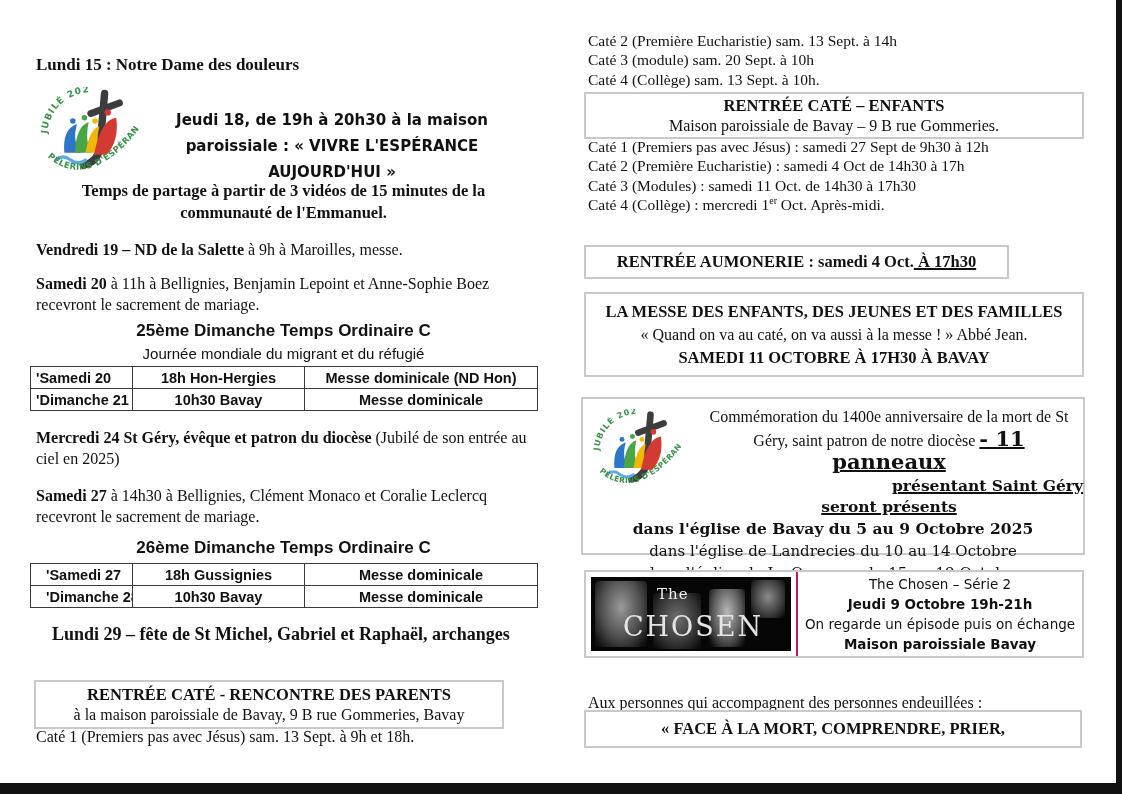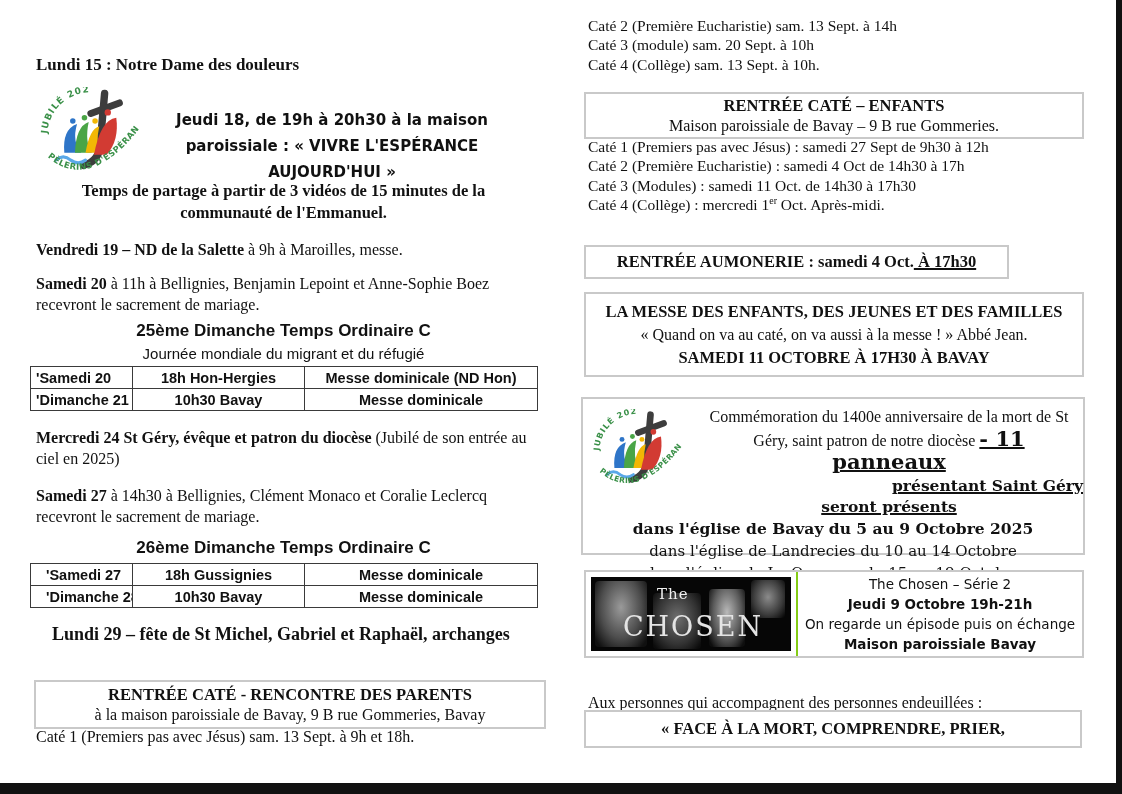--- a/index.html
+++ b/index.html
@@ -146,28 +146,28 @@
     <tr>
       <td class="c1">'Dimanche 28</td>
       <td>10h30  Bavay</td>
       <td>Messe dominicale</td>
     </tr>
   </tbody>
     </table>
 
   <div class="abs b" style="left:52px; top:624px; font-size:18px;">Lundi 29 – fête de St Michel, Gabriel et Raphaël, archanges</div>
 
-  <div class="abs graybox ctr" style="left:34px; top:680px; width:512px; padding:2px 4px;">
+  <div class="abs graybox ctr" style="left:34px; top:680px; width:470px; padding:2px 4px;">
     <div class="b" style="font-size:16.5px; line-height:21px;">RENTRÉE CATÉ - RENCONTRE DES PARENTS</div>
     <div style="font-size:16px; line-height:20px;">à la maison paroissiale de Bavay, 9 B rue Gommeries, Bavay</div>
   </div>
 
   <div class="abs" style="left:36px; top:728px; font-size:16px;">Caté 1 (Premiers pas avec Jésus) sam. 13 Sept. à 9h et 18h.</div>
 
-  <div class="abs rline" style="left:588px; top:16px;">
+  <div class="abs rline" style="left:588px; top:31px;">
     <div>Caté 2 (Première Eucharistie) sam. 13 Sept. à 14h</div>
     <div>Caté 3 (module) sam. 20 Sept. à 10h</div>
     <div>Caté 4 (Collège) sam. 13 Sept. à 10h.</div>
   </div>
 
   <div class="abs graybox ctr" style="left:584px; top:92px; width:500px; padding:1px 4px;">
     <div class="b" style="font-size:16.5px; line-height:21px;">RENTRÉE CATÉ – ENFANTS</div>
     <div style="font-size:16px; line-height:20px;">Maison paroissiale de Bavay – 9 B rue Gommeries.</div>
   </div>
 
@@ -215,21 +215,21 @@
       <div class="slab b u" style="font-size:15.5px;">seront présents</div>
     </div>
     <div class="ctr" style="margin-top:0; font-size:15.5px; line-height:22px;">
       <div class="slab b">dans l'église de Bavay du 5 au 9 Octobre 2025</div>
       <div class="slab" style="font-size:15px;">dans l'église de Landrecies du 10 au 14 Octobre</div>
       <div class="slab" style="font-size:15px;">dans l'église de Le Quesnoy, du 15 au 19 Octobre</div>
     </div>
   </div>
 
   <div class="abs graybox" style="left:584px; top:570px; width:500px; height:88px; display:flex; align-items:center;">
-    <div style="padding:5px; border-right:2px solid #84cc16; height:100%; display:flex; align-items:center;">
+    <div style="padding:5px; border-right:2px solid #be185d; height:100%; display:flex; align-items:center;">
       <div class="chosen-img">
         <div class="portrait" style="left:4px;  top:4px;  width:52px; height:66px; background:radial-gradient(ellipse at 50% 40%, #9a9a9a 0%, #4d4d4d 55%, #101010 90%);"></div>
         <div class="portrait" style="left:62px; top:16px; width:48px; height:56px; background:radial-gradient(ellipse at 50% 45%, #6f6f6f 0%, #333 60%, #0c0c0c 92%);"></div>
         <div class="portrait" style="left:118px;top:12px; width:36px; height:58px; background:radial-gradient(ellipse at 50% 40%, #b9b9b9 0%, #5a5a5a 55%, #0e0e0e 90%);"></div>
         <div class="portrait" style="left:160px;top:3px;  width:34px; height:38px; background:radial-gradient(ellipse at 50% 45%, #8b8b8b 0%, #3c3c3c 60%, #0c0c0c 92%);"></div>
         <span class="chosen-the">The</span>
         <span class="chosen-title">CHOSEN</span>
       </div>
     </div>
     <div class="comic ctr" style="flex:1; font-size:13.5px; line-height:20px; font-weight:normal; font-family:'DejaVu Sans',sans-serif;">

